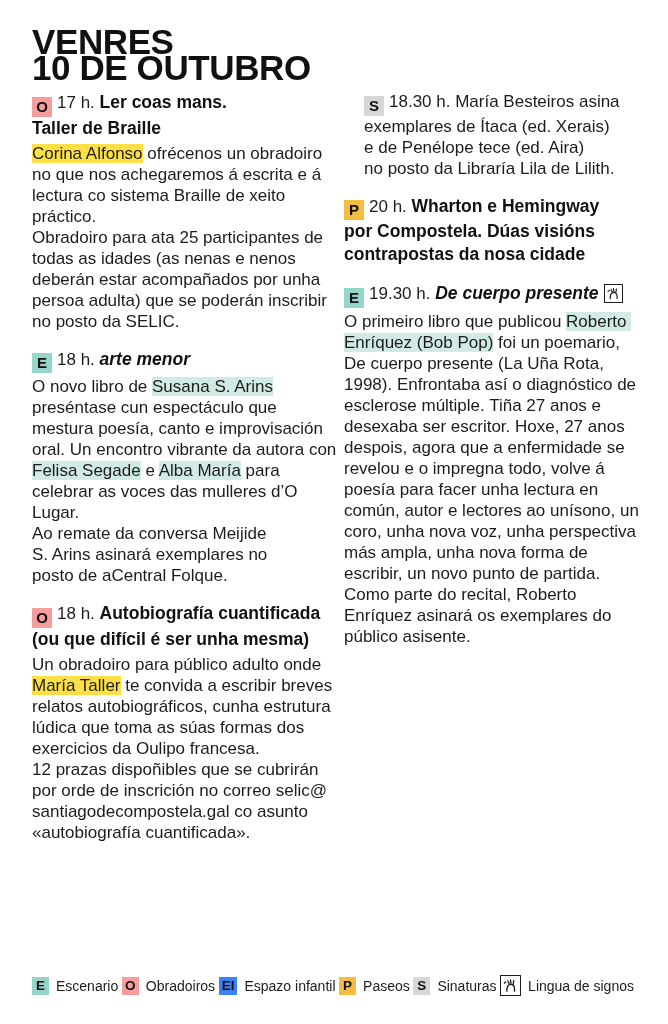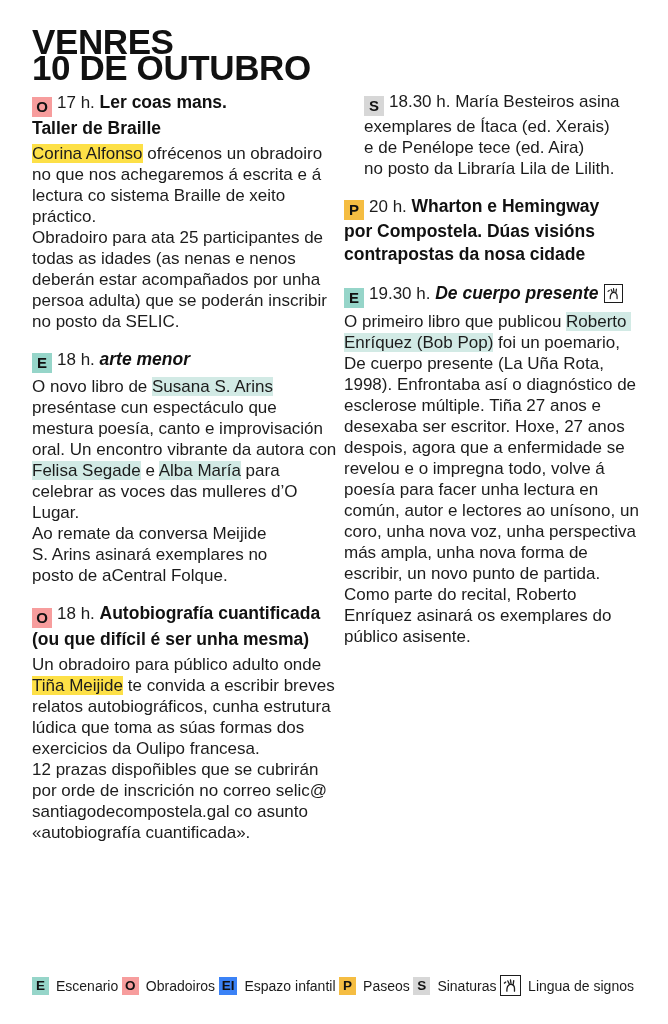--- a/index.html
+++ b/index.html
@@ -70,21 +70,21 @@
       <div class="head"><span class="tag" style="background: rgb(150, 213, 201);">E</span><span>18 h. </span><span class="ev-title bold-italic">arte menor</span></div>
       <div class="body"><span>O novo libro de </span><span class="seg-teal">Susana S. Arins</span><span> preséntase cun espectáculo que mestura poesía, canto e improvisación oral. Un encontro vibrante da autora con </span><span class="seg-teal">Felisa Segade</span><span> e </span><span class="seg-teal">Alba María</span><span> para celebrar as voces das mulleres d’O Lugar.
 </span><span class="seg-underline">Ao remate da conversa Meijide
 S. Arins asinará exemplares no
 posto de aCentral Folque.</span></div>
     </article>
     <article class="event">
       <div class="head"><span class="tag" style="background: rgb(247, 157, 157);">O</span><span>18 h. </span><span class="ev-title bold">Autobiografía cuantificada
 (ou que difícil é ser unha mesma)</span></div>
       <div class="body"><span>Un obradoiro para público adulto onde
-</span><span class="seg-pink">Tiña Meijide</span><span> te convida a escribir breves relatos autobiográficos, cunha estrutura lúdica que toma as súas formas dos exercicios da Oulipo francesa.
+</span><span class="seg-pink">María Taller</span><span> te convida a escribir breves relatos autobiográficos, cunha estrutura lúdica que toma as súas formas dos exercicios da Oulipo francesa.
 </span><span class="seg-underline">12 prazas dispoñibles que se cubrirán por orde de inscrición no correo selic@
 santiagodecompostela.gal co asunto «autobiografía cuantificada».</span></div>
     </article>
   </section>
 <section class="col col-right" id="col-right">
     <article class="event">
       <div class="head inline"><span class="tag" style="background: rgb(215, 215, 215);">S</span><span>18.30 h. </span><span>María Besteiros asina
 exemplares de </span><span class="seg-italic">Ítaca</span><span> (ed. Xerais)
 e de </span><span class="seg-italic">Penélope tece</span><span> (ed. Aira)
 </span><span class="seg-underline">no posto da Libraría Lila de Lilith.</span></div>

